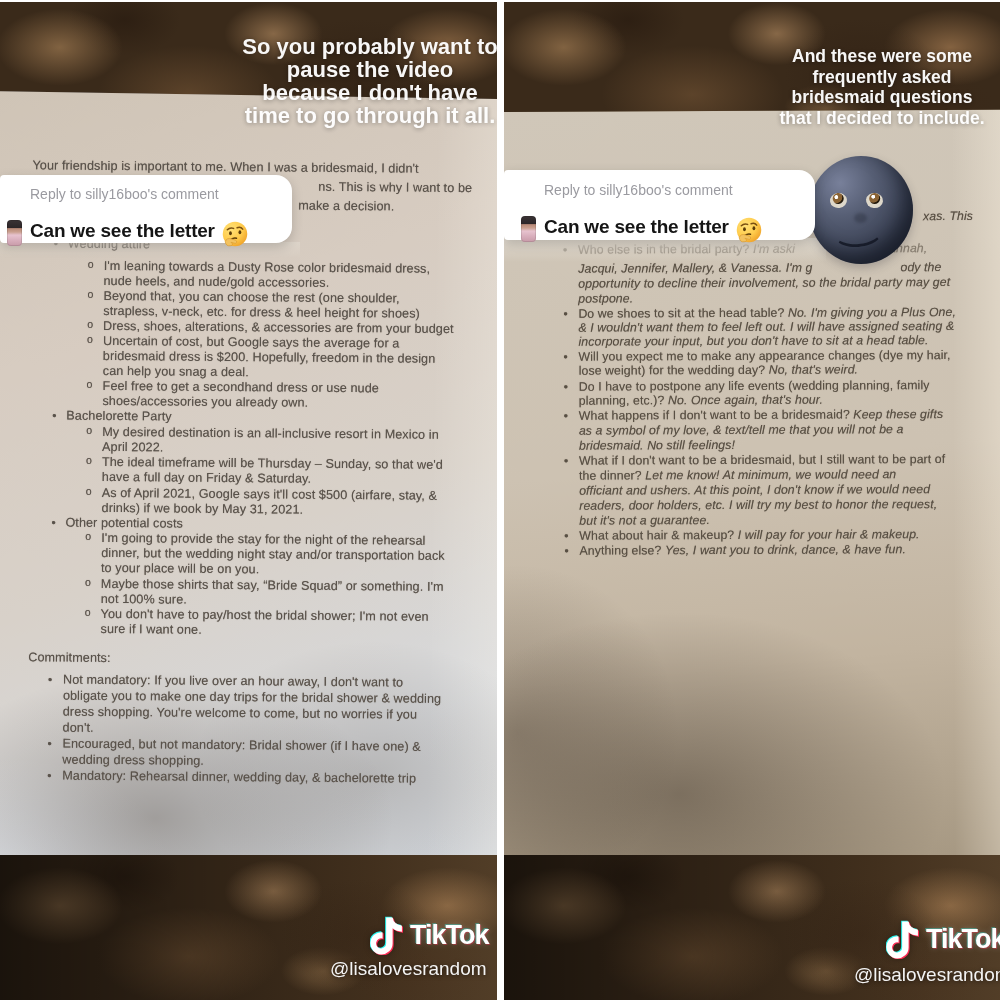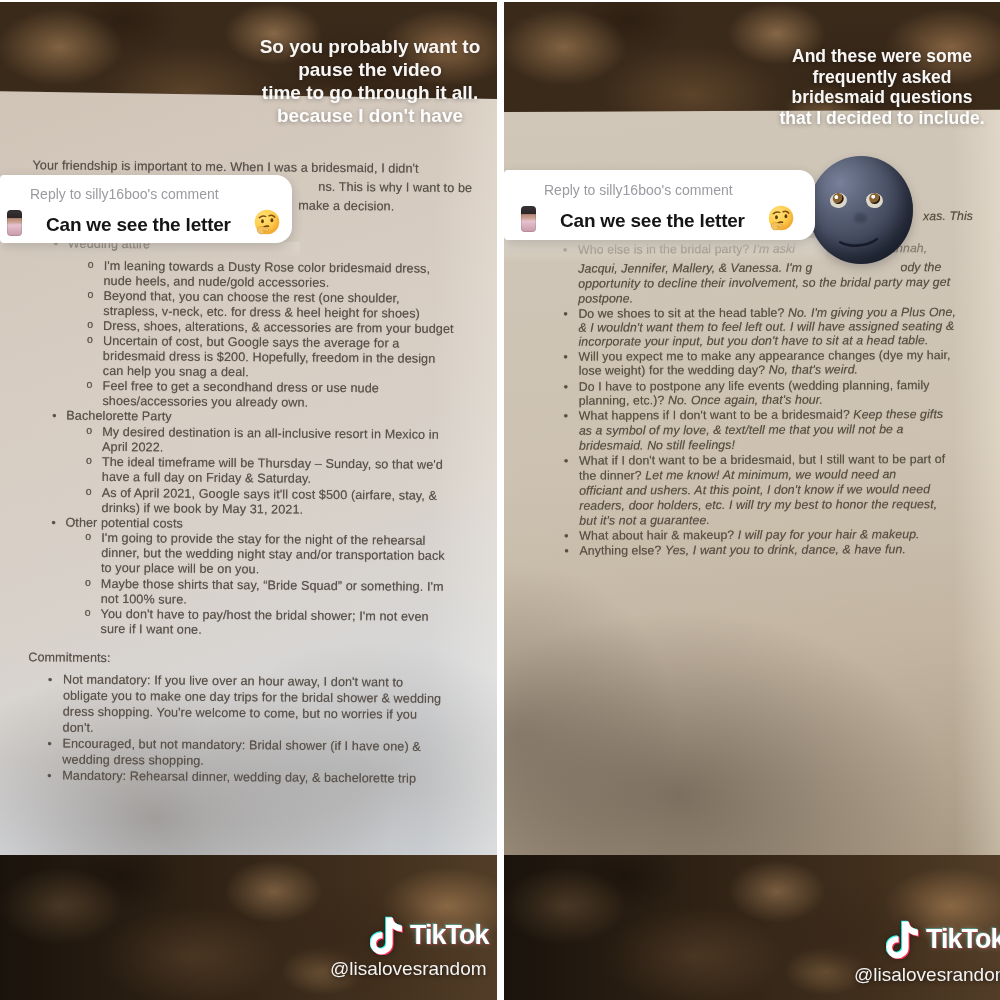--- a/index.html
+++ b/index.html
@@ -55,40 +55,40 @@
   .lln{position:absolute;white-space:nowrap;letter-spacing:.1px;text-shadow:0 0 .7px rgba(95,85,74,.7);}
   .lln .mk{position:absolute;}
   .mk.mb{font-size:12px;}
   .mk.mo{font-size:10.5px;top:-1px;}
   .it{font-style:italic;}
   .gap{display:inline-block;}
 
   
   .caption{position:absolute;z-index:6;text-align:center;color:#fff;font-weight:600;
     text-shadow:0 1px 5px rgba(0,0,0,.35);}
-  .caption-left{left:238px;top:35px;width:264px;font-size:19px;line-height:23px;}
+  .caption-left{left:238px;top:35px;width:264px;font-size:22px;line-height:23px;}
   .caption-right{left:246px;top:46px;width:264px;font-size:17.5px;line-height:20.5px;}
   .caption .cap-line{opacity:.96;}
 
   
   .bubble-fade{position:absolute;z-index:4;pointer-events:none;}
   .fade-left{left:0;top:242px;width:300px;height:16px;
     background:linear-gradient(180deg, rgba(225,218,207,.65), rgba(225,218,207,0));}
   .fade-right{left:0;top:238px;width:322px;height:24px;
     background:linear-gradient(180deg, rgba(226,220,210,.85), rgba(226,220,210,0));}
 
   
   .bubble{position:absolute;z-index:6;background:#fff;border-radius:4px 16px 16px 4px;
     box-shadow:0 4px 12px rgba(0,0,0,.18);}
   .bubble-left{left:0;top:175px;width:292px;height:68px;}
   .bubble-right{left:0;top:170px;width:311px;height:70px;}
   .reply{position:absolute;font-size:14px;color:#9a9aa0;white-space:nowrap;}
   .bubble-left .reply{left:30px;top:11px;}
   .bubble-right .reply{left:40px;top:12px;}
-  .crow{position:absolute;display:flex;align-items:flex-end;gap:24px;}
+  .crow{position:absolute;display:flex;align-items:flex-start;gap:8px;margin-top:12px;}
   .bubble-left .crow{left:7px;top:33px;}
   .bubble-right .crow{left:17px;top:34px;}
   .avatar{width:15px;height:26px;border-radius:4px;flex:0 0 auto;
     background:linear-gradient(180deg,#3a3335 0%,#2c2628 30%,#b98a78 33%,#caa08f 46%,#e7c3cf 58%,#d8aebc 78%,#c89aa8 100%);
     box-shadow:inset 0 0 0 1px rgba(0,0,0,.1);}
   .ctext{font-size:19px;font-weight:700;color:#151515;letter-spacing:-.2px;white-space:nowrap;}
   .think{width:28px;height:28px;flex:0 0 auto;margin-left:-2px;}
 
   
   .moon{position:absolute;left:305px;top:156px;width:104px;height:108px;border-radius:50%;z-index:5;
@@ -164,22 +164,22 @@
         <div class="lln" style="top: 736px; left: 69px;"><span class="mk mb" style="left: -15px;">•</span><span>Encouraged, but not mandatory: Bridal shower (if I have one) &amp;</span></div>
         <div class="lln" style="top: 752px; left: 69px;"><span>wedding dress shopping.</span></div>
         <div class="lln" style="top: 768px; left: 69px;"><span class="mk mb" style="left: -15px;">•</span><span>Mandatory: Rehearsal dinner, wedding day, &amp; bachelorette trip</span></div>
       </div>
     <div class="marble marble-bottom"></div>
     <div class="bubble-fade fade-left"></div>
 
     <div class="caption caption-left">
       <div class="cap-line">So you probably want to</div>
       <div class="cap-line">pause the video</div>
+      <div class="cap-line">because I don't have</div>
       <div class="cap-line">time to go through it all.</div>
-      <div class="cap-line">because I don't have</div>
     </div>
 
     <div class="bubble bubble-left">
       <div class="reply">Reply to silly16boo's comment</div>
       <div class="crow">
         <div class="avatar"></div>
         <div class="ctext">Can we see the letter</div>
         <svg class="think" viewBox="0 0 40 40">
           <defs>
               <radialGradient id="tgL" cx="35%" cy="30%" r="75%">

